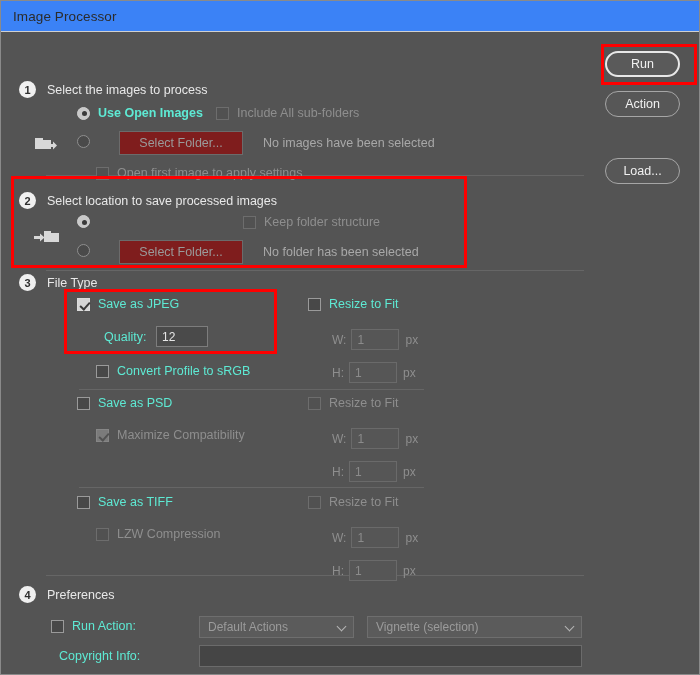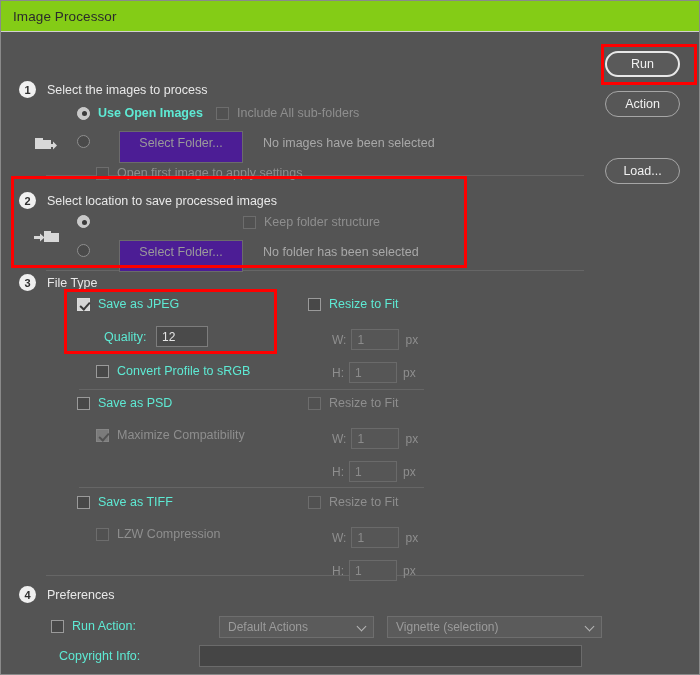--- a/index.html
+++ b/index.html
@@ -11,21 +11,21 @@
     overflow:hidden;
   }
   .window{
     position:relative;width:700px;height:675px;
     background:#545454;
     border:1px solid #8a8a8a;
     box-sizing:border-box;
     overflow:hidden;
   }
   .titlebar{
-    height:31px;background:#84cc16;
+    height:31px;background:#3b82f6;
     border-bottom:1px solid #d0d0d0;
     display:flex;align-items:center;
     padding-left:12px;box-sizing:border-box;
   }
   .titlebar .title{font-size:13.5px;color:#2b2b2b;letter-spacing:.1px;}
 
   .body{
     position:relative;
     height:643px;
     background:#545454;
@@ -86,23 +86,23 @@
   }
   .cb.checked.dim{background:#7b7b7b;border-color:#868686;}
   .cb.checked.dim:after{border-color:#525252;}
 
   .lbl{font-size:12.5px;color:#5eead4;margin-left:8px;white-space:nowrap;}
   .lbl.dim{color:#8e8e8e;}
   .lbl.mid{color:#a8a8a8;}
 
   
   .btn{
-    background:#4c1d95;border:1px solid #6b6b6b;
+    background:#7f1d1d;border:1px solid #6b6b6b;
     color:#9a9a9a;font-size:12.5px;
-    height:32px;line-height:22px;text-align:center;
+    height:24px;line-height:22px;text-align:center;
     box-sizing:border-box;
   }
 
   
   .inp{
     background:#4a4a4a;border:1px solid #7d7d7d;
     box-sizing:border-box;height:21px;
     color:#e6e6e6;font-size:12px;
     display:flex;align-items:center;padding-left:5px;
   }
@@ -112,21 +112,20 @@
   .unit{font-size:12px;color:#8e8e8e;margin-left:6px;}
   .prefix{font-size:12px;color:#8e8e8e;margin-right:5px;}
 
   
   .sel{
     background:#5b5b5b;border:1px solid #6e6e6e;
     height:22px;box-sizing:border-box;
     display:flex;align-items:center;
     padding:0 6px 0 8px;color:#9b9b9b;font-size:12px;
     justify-content:space-between;
-    margin-left:20px;
   }
   .chev{width:9px;height:9px;position:relative;margin-left:6px;flex:0 0 auto;}
   .chev:after{
     content:"";position:absolute;left:0;top:0;
     width:6px;height:6px;border:solid #b5b5b5;
     border-width:0 1.6px 1.6px 0;transform:rotate(45deg);
   }
 
   
   .ficon{position:absolute;width:26px;height:18px;}

